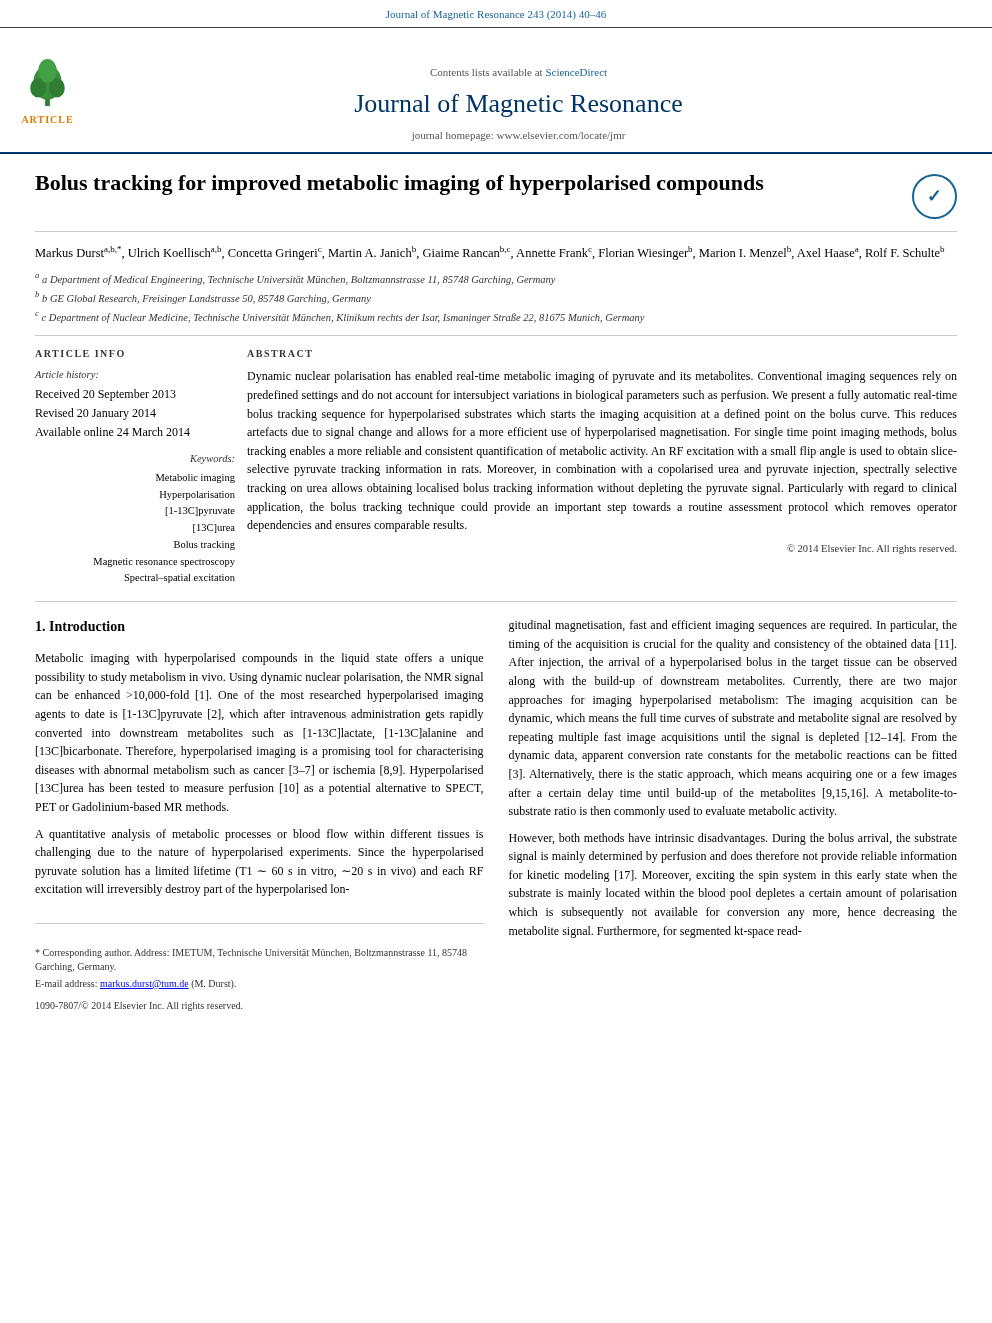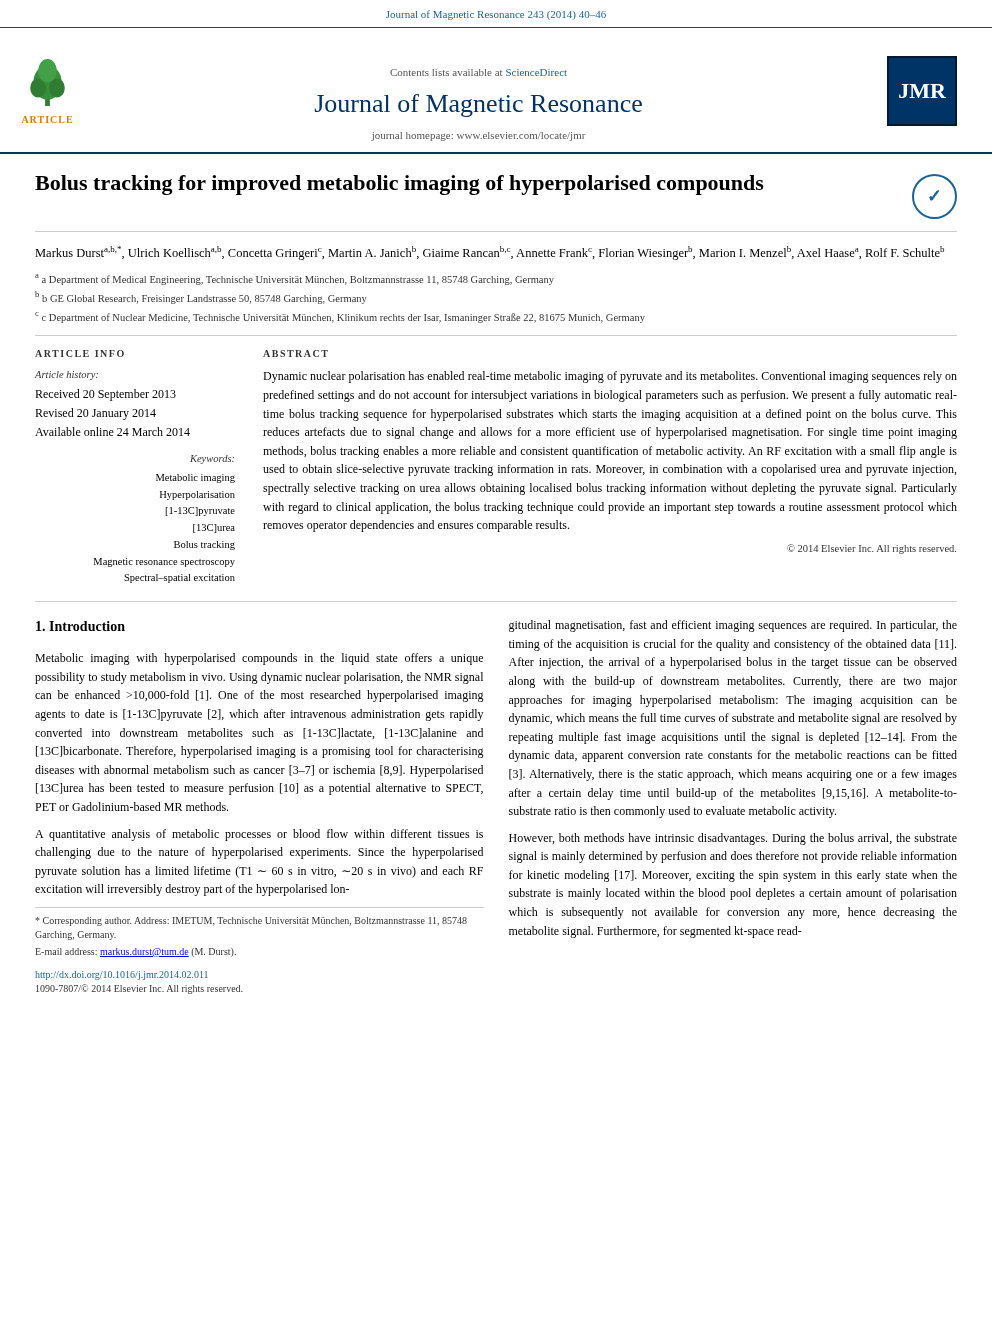--- a/index.html
+++ b/index.html
@@ -133,27 +133,28 @@
     }
     .author-sup {
       font-size: 9px;
       vertical-align: super;
     }
     .affiliations {
       font-size: 10.5px;
       color: #333;
       margin-bottom: 10px;
       line-height: 1.5;
+      font-style: italic;
     }
     .affil-line {
       margin-bottom: 1px;
     }
     .two-col {
       display: flex;
-      gap: 28px;
+      gap: 12px;
       margin-top: 10px;
       border-top: 1px solid #ccc;
       padding-top: 10px;
     }
     .col-left {
       width: 200px;
       flex-shrink: 0;
     }
     .col-right {
       flex: 1;
@@ -221,22 +222,22 @@
       color: #000;
     }
     .body-para {
       font-size: 12px;
       line-height: 1.55;
       text-align: justify;
       margin-bottom: 8px;
     }
     .footnote-section {
       border-top: 1px solid #ccc;
-      margin-top: 8px;
-      padding-top: 6px;
+      margin-top: 24px;
+      padding-top: 22px;
     }
     .footnote-text {
       font-size: 10px;
       color: #333;
       margin-bottom: 3px;
       line-height: 1.4;
     }
     .doi-link {
       font-size: 10px;
       color: #1a6496;
@@ -260,23 +261,20 @@
     </svg>
     <div class="elsevier-text">ARTICLE</div>
   </div>
   <div class="header-center">
     <div class="sciencedirect-line">
       <span>Contents lists available at</span>
       <a href="#">ScienceDirect</a>
     </div>
     <div class="journal-title">Journal of Magnetic Resonance</div>
     <div class="journal-homepage">journal homepage: www.elsevier.com/locate/jmr</div>
-  </div>
-  <div class="header-right">
-    <div class="jmr-logo">JMR</div>
   </div>
 </div>
 
 <div class="main-content">
 
   <div class="article-title-section">
     <div class="article-title">Bolus tracking for improved metabolic imaging of hyperpolarised compounds</div>
     <div class="crossmark-logo">
       <span>✓</span>
     </div>
@@ -333,21 +331,20 @@
 
       <div class="footnote-section">
         <div class="footnote-text">* Corresponding author. Address: IMETUM, Technische Universität München, Boltzmannstrasse 11, 85748 Garching, Germany.</div>
         <div class="footnote-text">
           <span>E-mail address:</span>
           <a href="#">markus.durst@tum.de</a>
           <span>(M. Durst).</span>
         </div>
       </div>
       <div style="margin-top:8px;">
-        <div class="doi-link">http://dx.doi.org/10.1016/j.jmr.2014.02.011</div>
         <div class="footnote-text">1090-7807/© 2014 Elsevier Inc. All rights reserved.</div>
       </div>
     </div>
 
     <div class="body-col">
       <div class="body-para">
         gitudinal magnetisation, fast and efficient imaging sequences are required. In particular, the timing of the acquisition is crucial for the quality and consistency of the obtained data [11]. After injection, the arrival of a hyperpolarised bolus in the target tissue can be observed along with the build-up of downstream metabolites. Currently, there are two major approaches for imaging hyperpolarised metabolism: The imaging acquisition can be dynamic, which means the full time curves of substrate and metabolite signal are resolved by repeating multiple fast image acquisitions until the signal is depleted [12–14]. From the dynamic data, apparent conversion rate constants for the metabolic reactions can be fitted [3]. Alternatively, there is the static approach, which means acquiring one or a few images after a certain delay time until build-up of the metabolites [9,15,16]. A metabolite-to-substrate ratio is then commonly used to evaluate metabolic activity.
       </div>
       <div class="body-para">
         However, both methods have intrinsic disadvantages. During the bolus arrival, the substrate signal is mainly determined by perfusion and does therefore not provide reliable information for kinetic modeling [17]. Moreover, exciting the spin system in this early state when the substrate is mainly located within the blood pool depletes a certain amount of polarisation which is subsequently not available for conversion any more, hence decreasing the metabolite signal. Furthermore, for segmented kt-space read-

